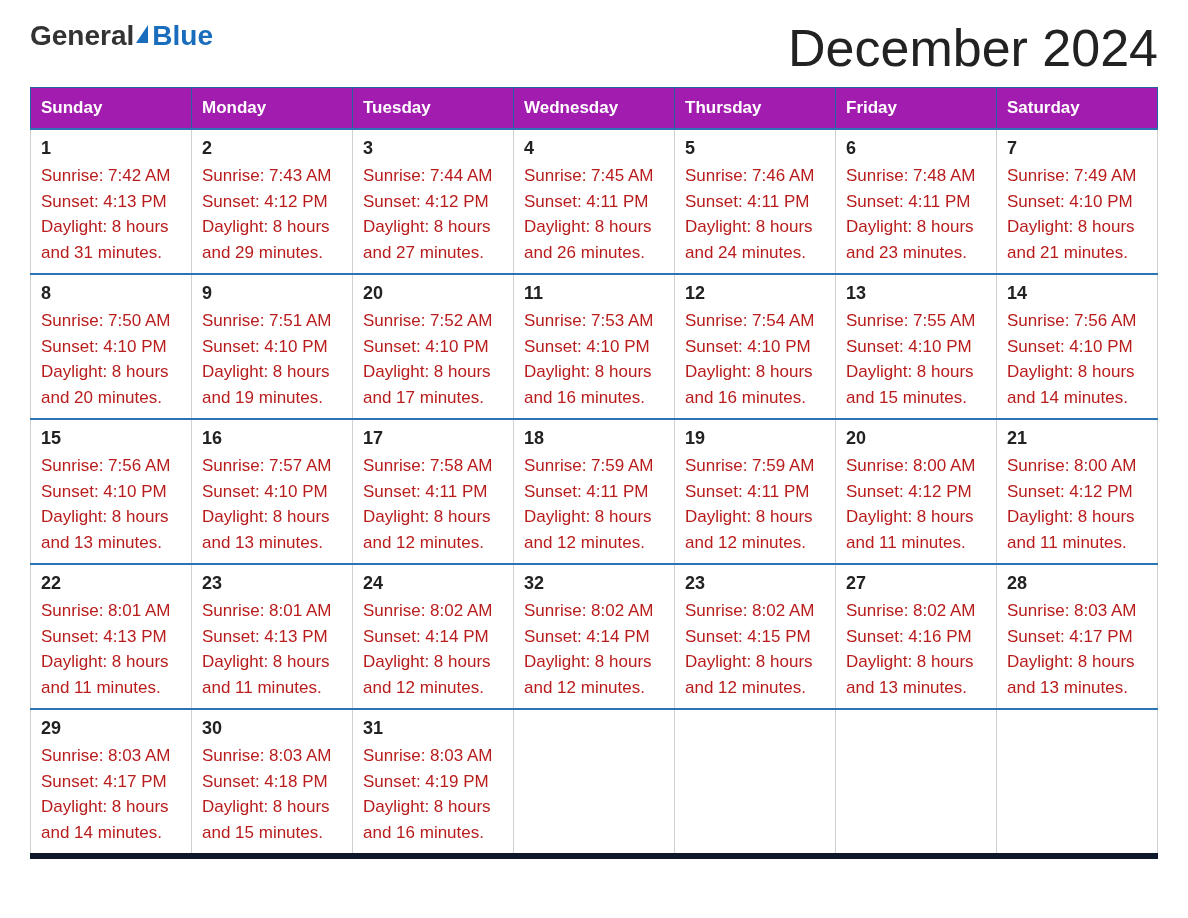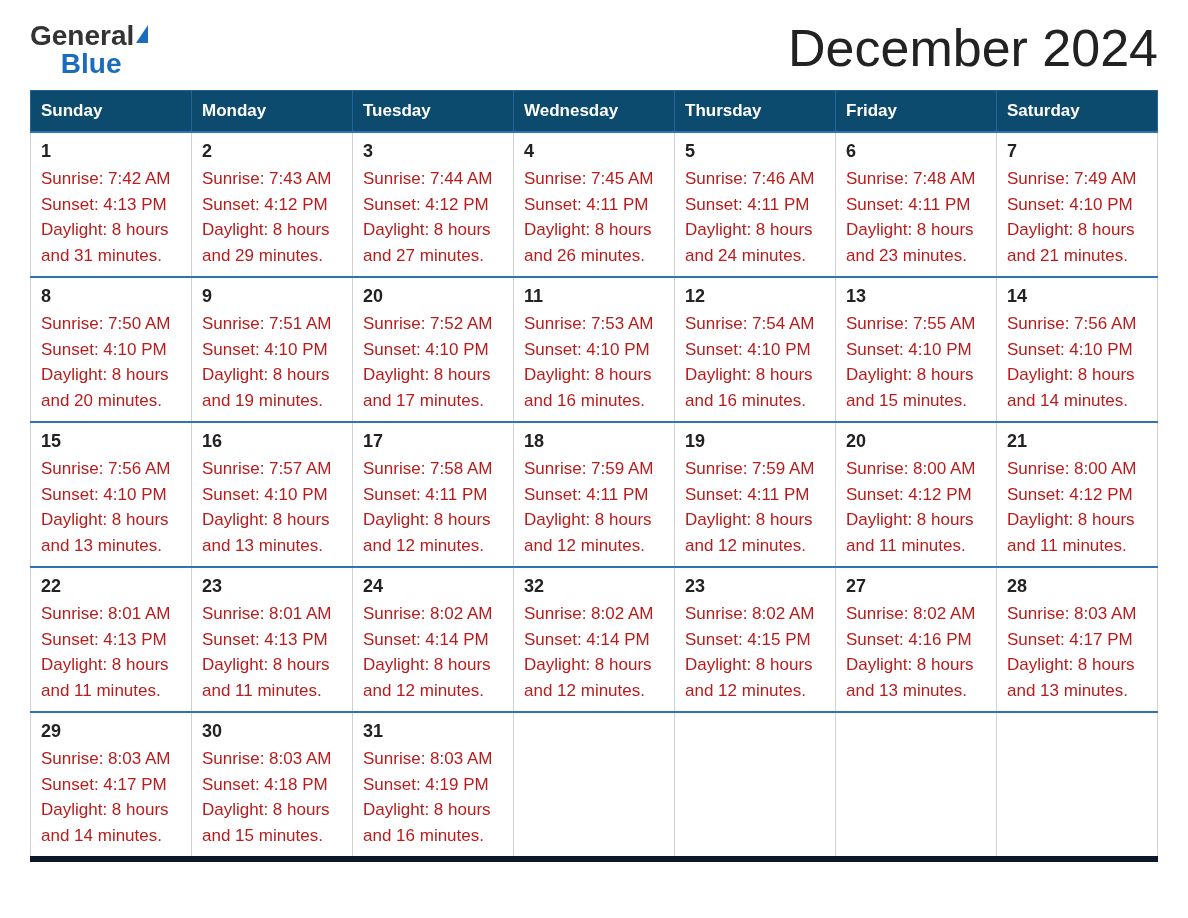--- a/index.html
+++ b/index.html
@@ -11,22 +11,22 @@
       min-height: 918px;
     }
     .header {
       display: flex;
       justify-content: space-between;
       align-items: flex-start;
       margin-bottom: 10px;
     }
     .logo {
       display: flex;
-      flex-direction: column;
-      align-items: center;
+      flex-direction: row;
+      align-items: flex-end;
     }
     .logo-text {
       display: flex;
       align-items: center;
       font-size: 28px;
       font-weight: bold;
       color: #333;
     }
     .logo-general { color: #333; }
     .logo-blue { color: #1a6dbd; }
@@ -51,21 +51,21 @@
       font-size: 22px;
       color: #555;
       margin-top: 5px;
     }
     table {
       width: 100%;
       border-collapse: collapse;
       margin-top: 10px;
     }
     thead tr {
-      background-color: #0c4a6e;
+      background-color: #a21caf;
       color: #fff;
     }
     thead th {
       padding: 10px 10px;
       font-size: 17px;
       font-weight: 600;
       text-align: left;
       border: 1px solid #2563a0;
     }
     tbody td {

